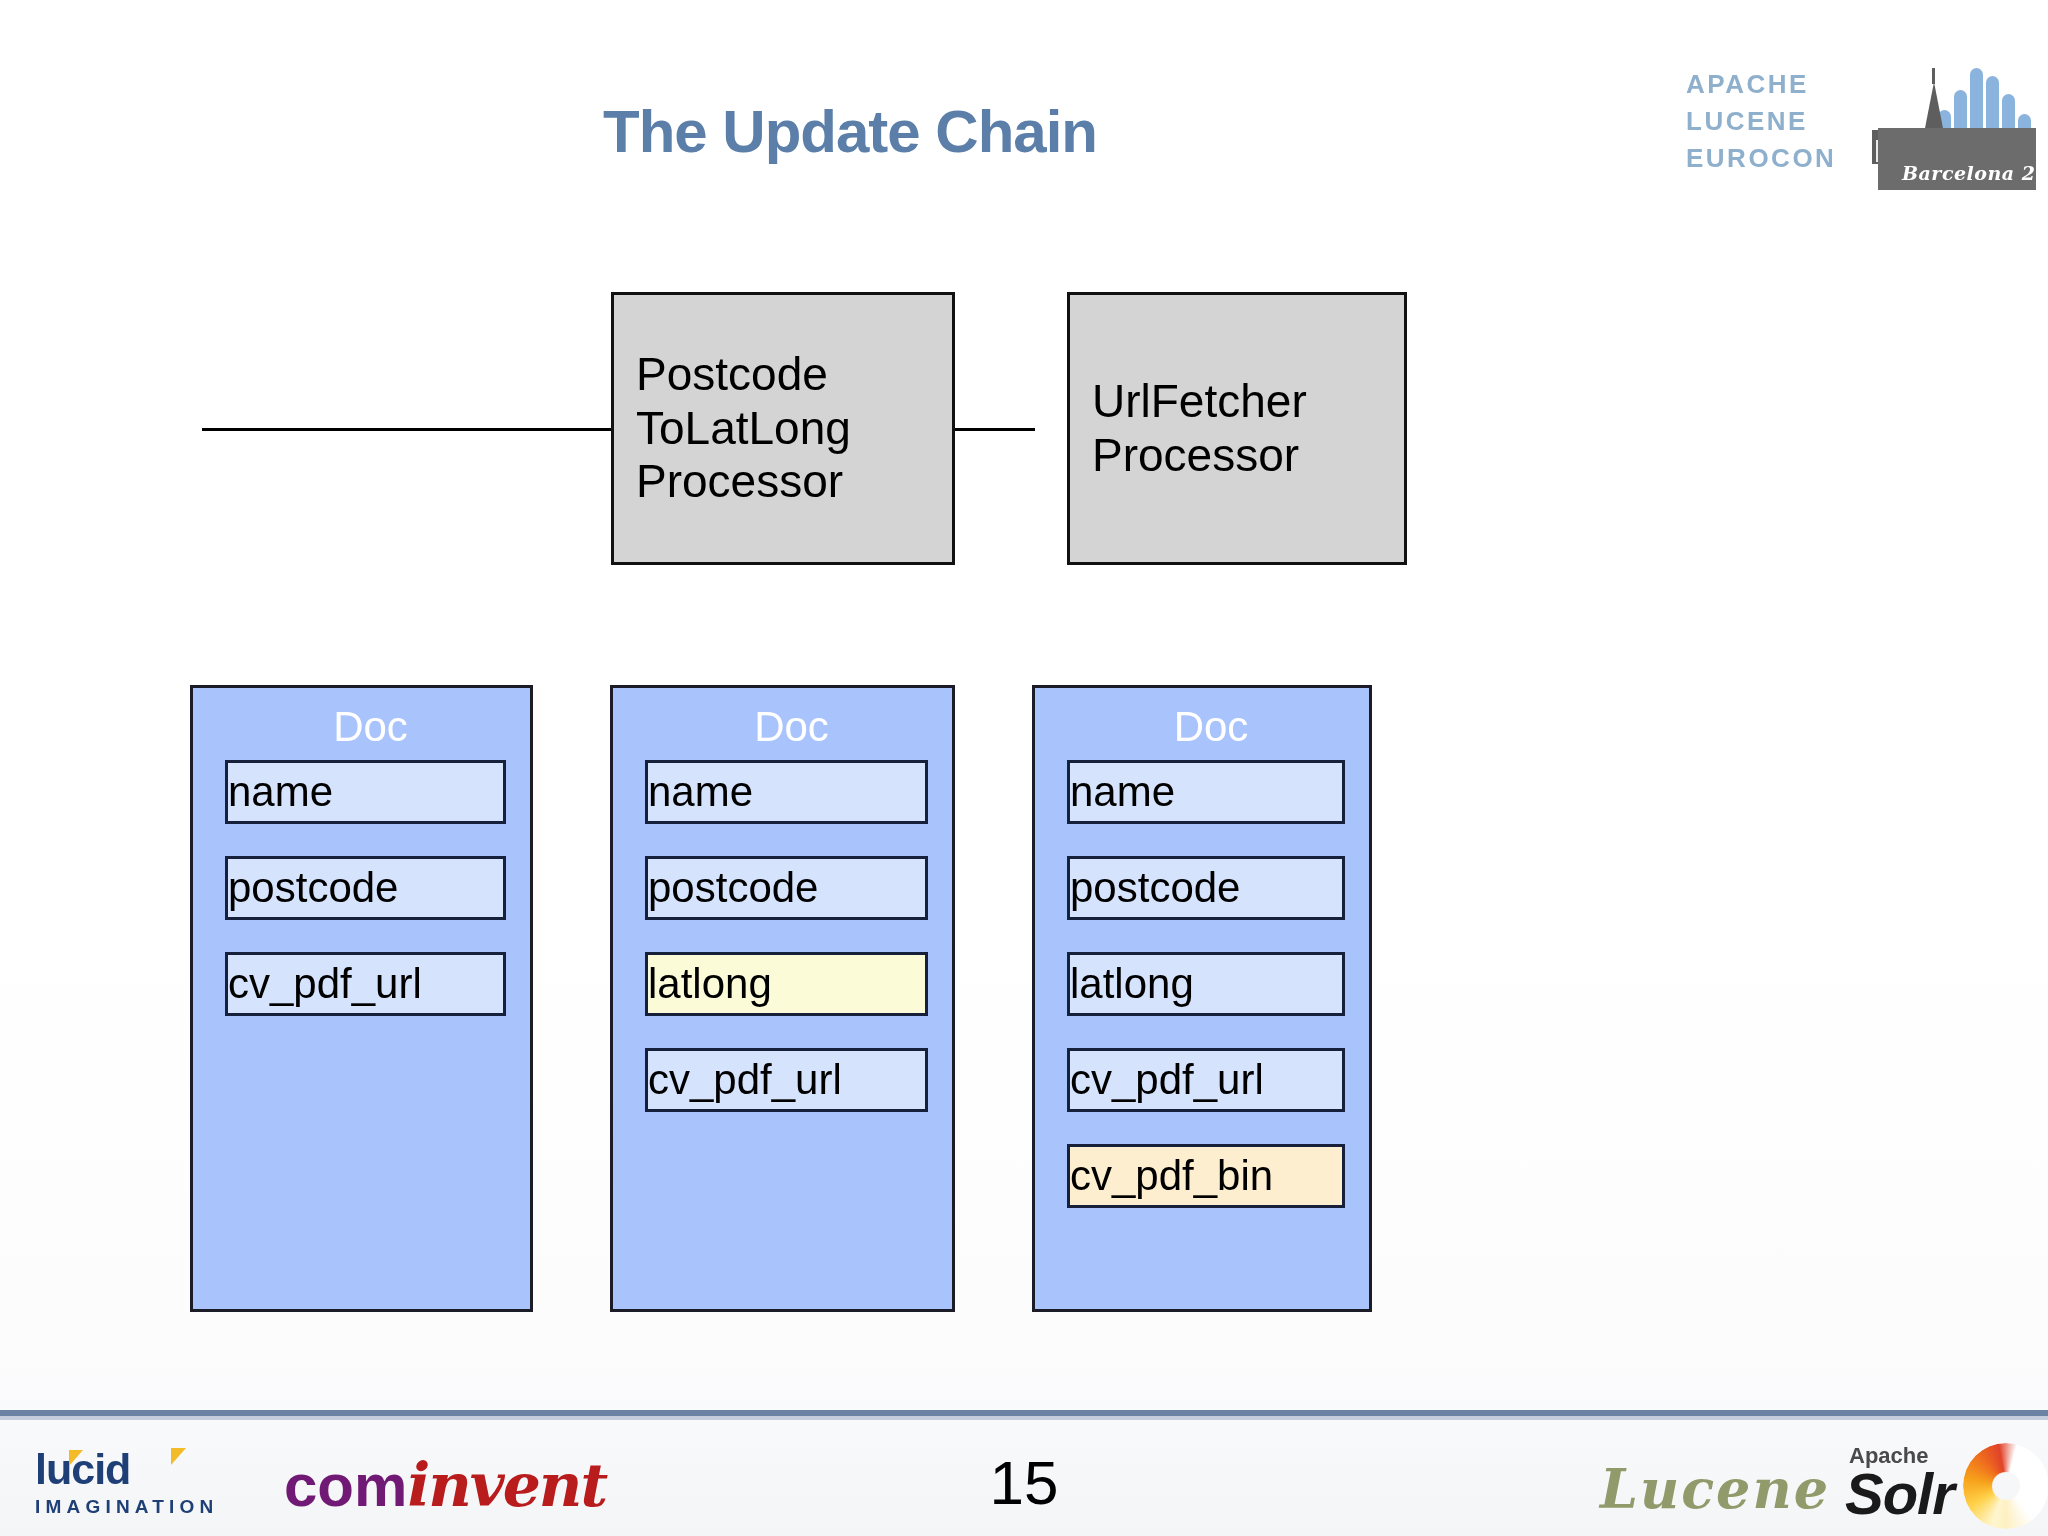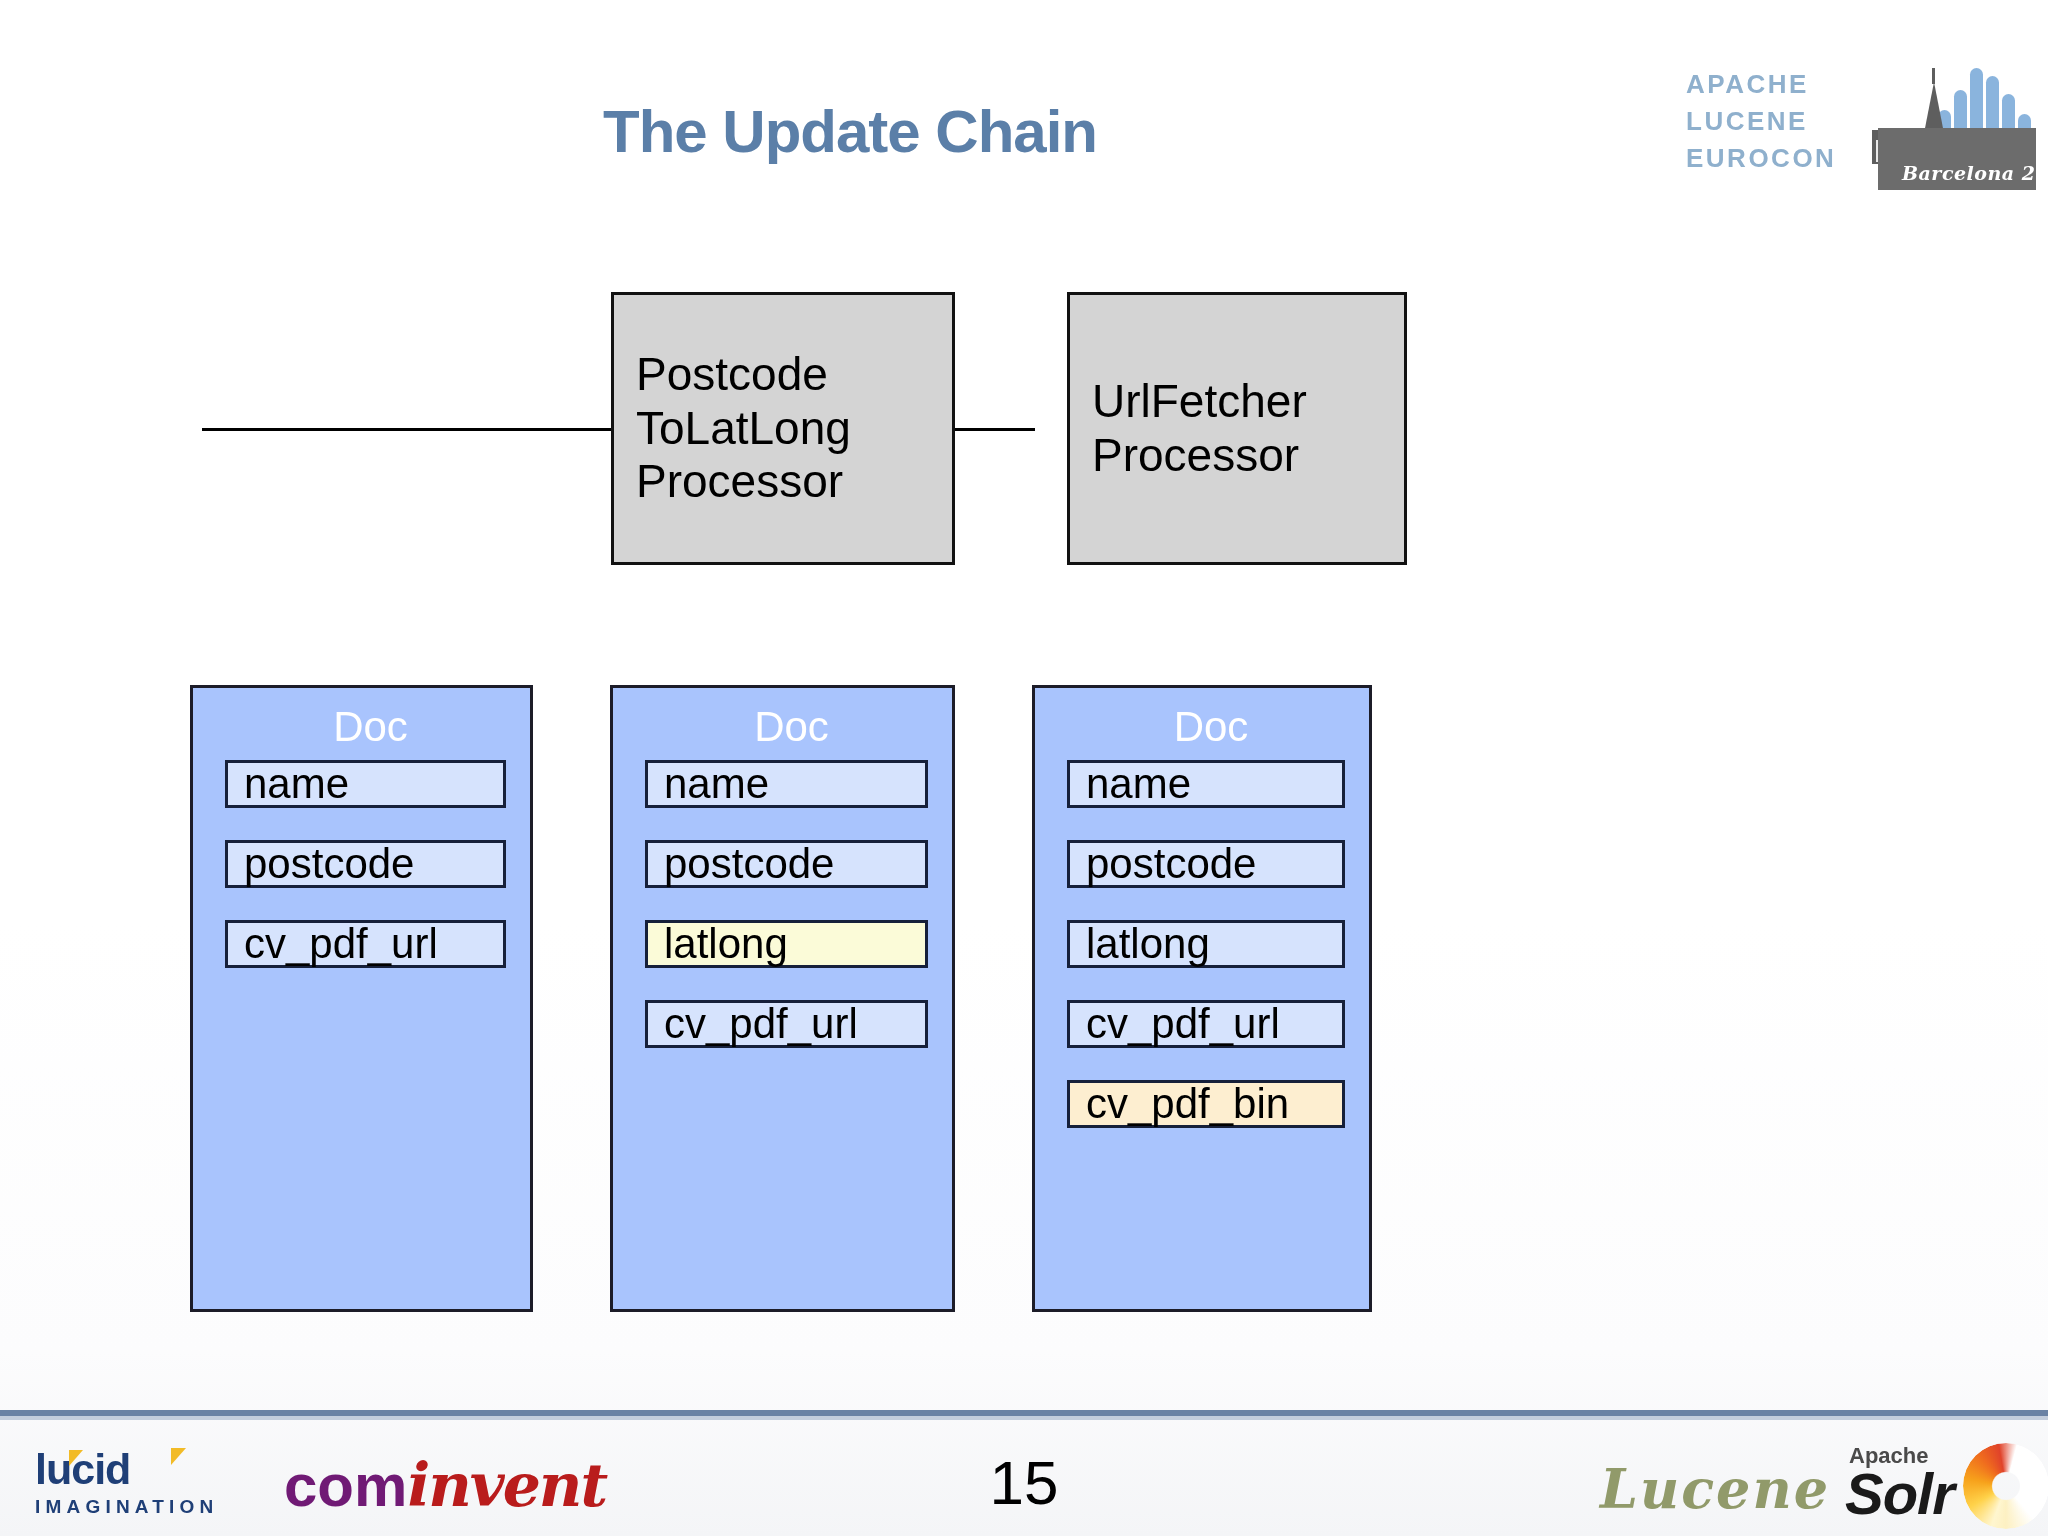--- a/index.html
+++ b/index.html
@@ -192,25 +192,24 @@
     padding: 18px 0 12px 18px;
     text-align: center;
   }
   .field-list {
     padding: 0 10px 0 18px;
   }
   .field {
     background: #d6e3fd;
     border: 3px solid #16203a;
     box-sizing: border-box;
-    height: 48px;
+    height: 64px;
     margin-bottom: 32px;
     display: flex;
     align-items: center;
-    padding-left: 16px;
     font-size: 42px;
     color: #000000;
     line-height: 1;
   }
   .field.hl-yellow { background: #fbfbd8; }
   .field.hl-cream  { background: #fdeed0; }
 
   
   .footer-rule {
     position: absolute;

